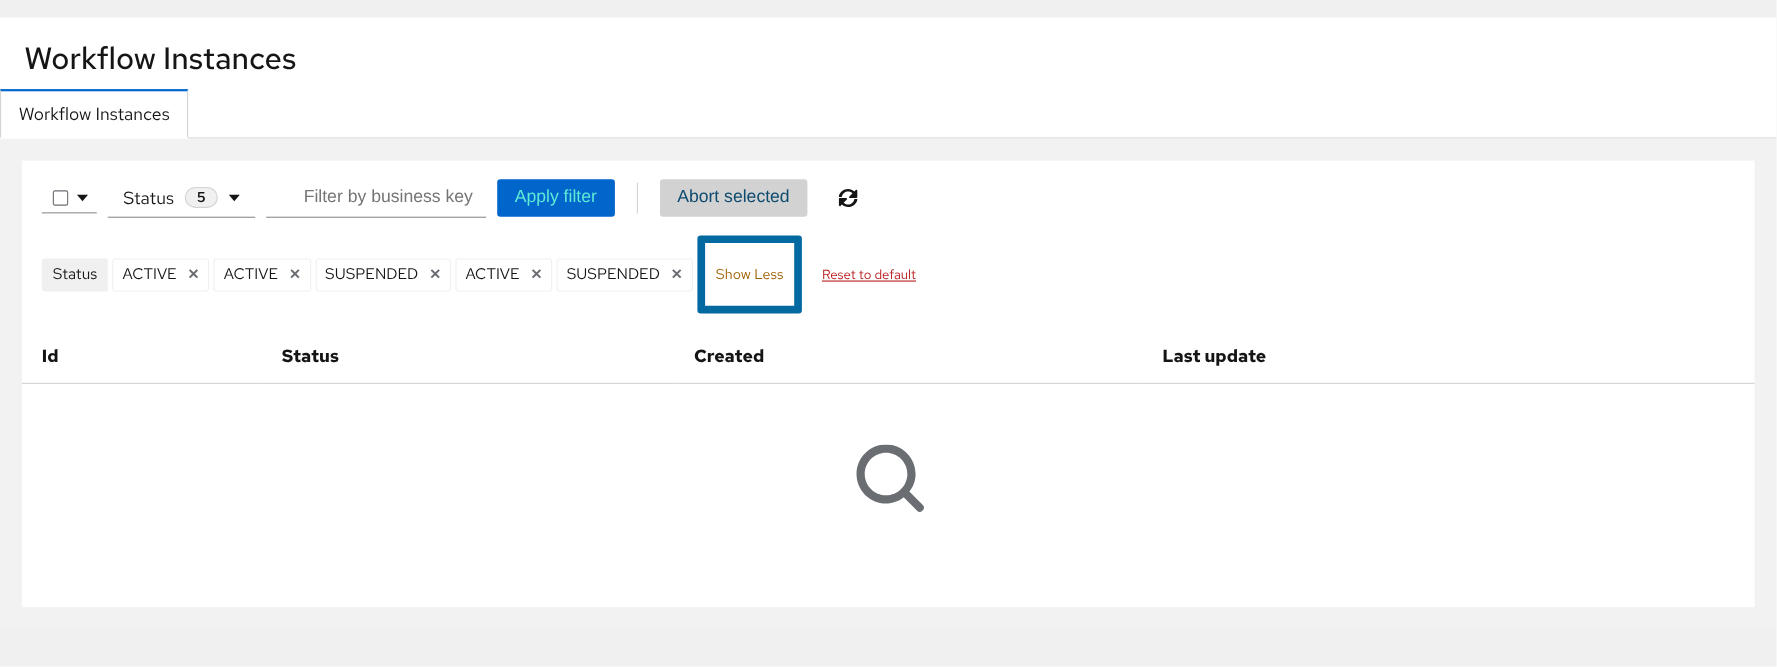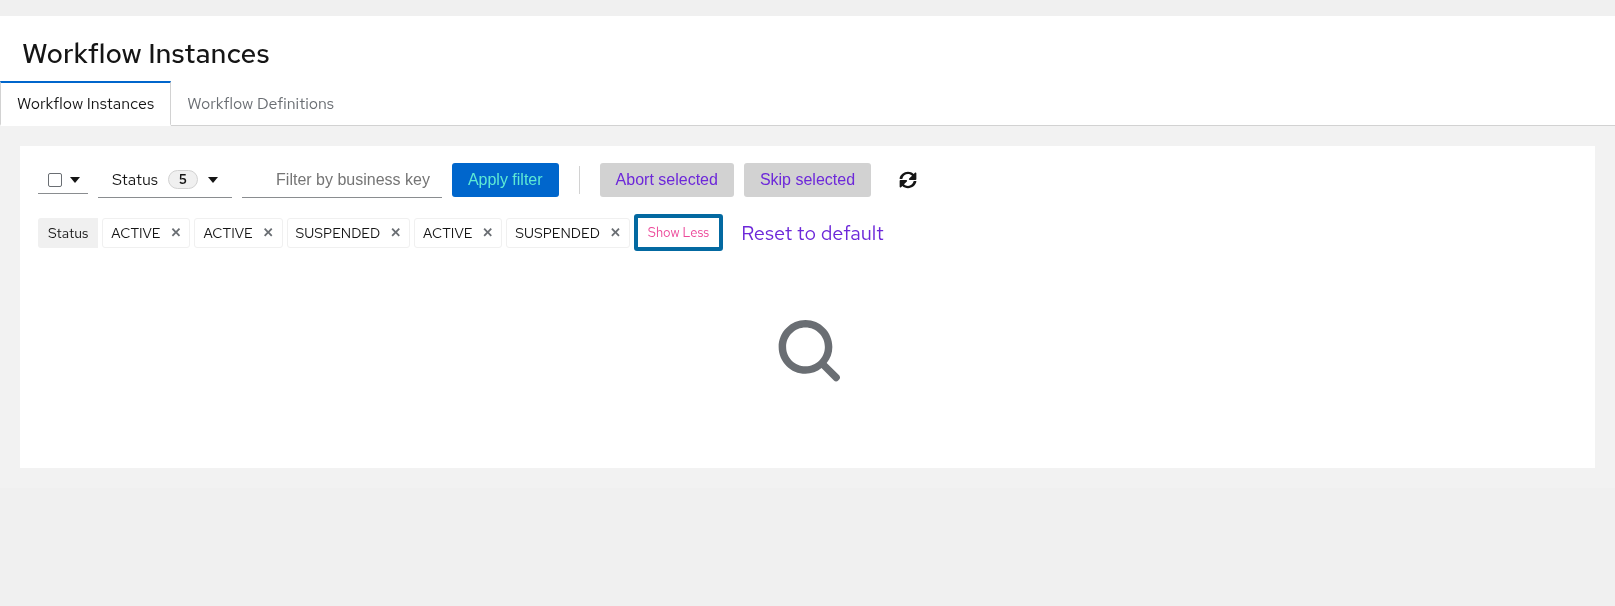--- a/index.html
+++ b/index.html
@@ -122,21 +122,21 @@
       color: #5eead4;
     }
     .vsep {
       width: 1px;
       height: 28px;
       background: #d2d2d2;
       margin: 0 10px;
     }
     .btn-disabled {
       background: #d2d2d2;
-      color: #6d28d9;
+      color: #0c4a6e;
       cursor: not-allowed;
       text-align: right;
     }
     .refresh-icon {
       width: 18px; height: 18px;
       cursor: pointer;
       margin-left: 18px;
       color:#151515;
     }
     .chips-row {
@@ -167,33 +167,34 @@
       gap: 10px;
       border-radius: 3px;
     }
     .chip .x {
       font-weight: bold;
       cursor: pointer;
       color: #6a6e73;
       font-size: 13px;
     }
     .show-less {
-      border: 4px solid #0369a1;
-      padding: 6px 10px;
+      border: 7px solid #0369a1;
+      padding: 20px 10px;
       font-size: 13px;
-      color: #ec4899;
+      color: #a16207;
       cursor: pointer;
       background:#fff;
       border-radius:3px;
     }
     .reset-link {
-      color: #6d28d9;
-      font-size: 20px;
+      color: #b91c1c;
+      font-size: 12px;
       margin-left: 10px;
       cursor: pointer;
+      text-decoration: underline;
     }
     table.data {
       width: 100%;
       border-collapse: collapse;
     }
     table.data thead th {
       text-align: left;
       font-weight: 700;
       font-size: 16px;
       padding: 14px 18px;
@@ -222,21 +223,20 @@
 <body>
 
 <div class="page">
 
   <div class="header">
     <h1 class="page-title">Workflow Instances</h1>
   </div>
 
   <div class="tabs">
     <div class="tab active">Workflow Instances</div>
-    <div class="tab">Workflow Definitions</div>
   </div>
 
   <div class="content-wrap">
     <div class="panel">
 
       <div class="toolbar">
 
         <div class="checkbox-dd">
           <span class="checkbox-box"></span>
           <span class="caret-down"></span>
@@ -249,21 +249,20 @@
         </div>
 
         <input class="filter-input" type="text" placeholder="Filter by business key" style="">
 
         <button class="btn btn-primary">Apply filter</button>
 
         <span class="vsep"></span>
 
         <button class="btn btn-disabled">Abort selected</button>
 
-        <button class="btn btn-disabled">Skip selected</button>
 
 
         <span class="refresh-icon">
           <svg viewBox="0 0 512 512" fill="currentColor" width="18" height="18">
             <path d="M370.7 133.3C339.5 104 298.9 88 256 88c-77.5 0-144.2 54.3-160.2 129.8-1.2 5.6-6.1 9.7-11.8 9.7H28.1c-7.5 0-13.2-6.8-11.8-14.2C35.5 111.2 136.3 24 256 24c62.1 0 118.8 23.4 161.5 61.8l35.4-35.4c15.1-15.1 41-4.4 41 17V232c0 13.3-10.7 24-24 24H305.4c-21.4 0-32.1-25.9-17-41l82.3-81.7zM256 424c77.5 0 144.2-54.3 160.2-129.8 1.2-5.6 6.1-9.7 11.8-9.7h55.9c7.5 0 13.2 6.8 11.8 14.2C476.5 400.8 375.7 488 256 488c-62.1 0-118.8-23.4-161.5-61.8l-35.4 35.4c-15.1 15.1-41 4.4-41-17V280c0-13.3 10.7-24 24-24h164.6c21.4 0 32.1 25.9 17 41l-82.3 81.7C172.5 408 213.1 424 256 424z"></path>
           </svg>
         </span>
       </div>
 
       <div class="chips-row">
@@ -287,20 +286,30 @@
           </span>
           <span class="chip">
             <span>SUSPENDED</span>
             <span class="x">✕</span>
           </span>
           <span class="show-less">Show Less</span>
         </div>
         <span class="reset-link">Reset to default</span>
       </div>
 
+      <table class="data">
+        <thead>
+          <tr>
+            <th>Id</th>
+            <th>Status</th>
+            <th>Created</th>
+            <th>Last update</th>
+          </tr>
+        </thead>
+      </table>
 
       <div class="empty-state">
         <div class="big-icon">
           <svg viewBox="0 0 512 512" fill="currentColor" width="64" height="64">
             <path d="M505 442.7L405.3 343c28.4-34.9 45.5-79.4 45.5-128C450.8 96.5 354.3 0 236 0S21.2 96.5 21.2 215 117.7 430 236 430c48.6 0 93.1-17.1 128-45.5l99.7 99.7c4.5 4.5 10.6 7 17 7s12.5-2.5 17-7l7.3-7.3c9.4-9.4 9.4-24.6 0-34zM236 370c-85.5 0-155-69.5-155-155S150.5 60 236 60s155 69.5 155 155-69.5 155-155 155z"></path>
           </svg>
         </div>
       </div>
 
     </div>

